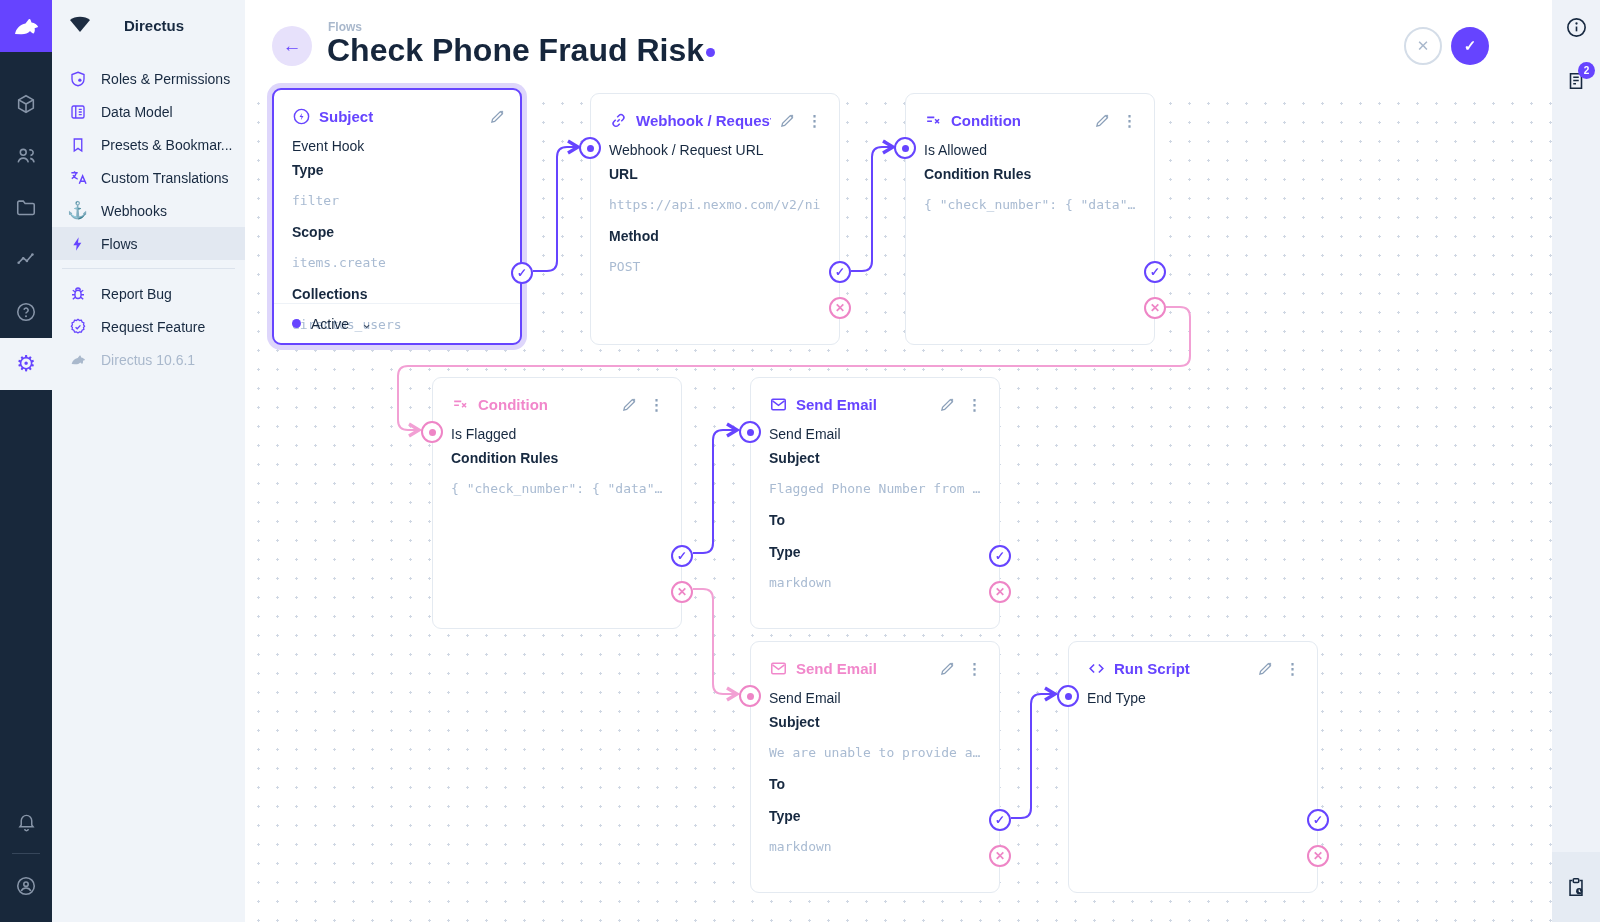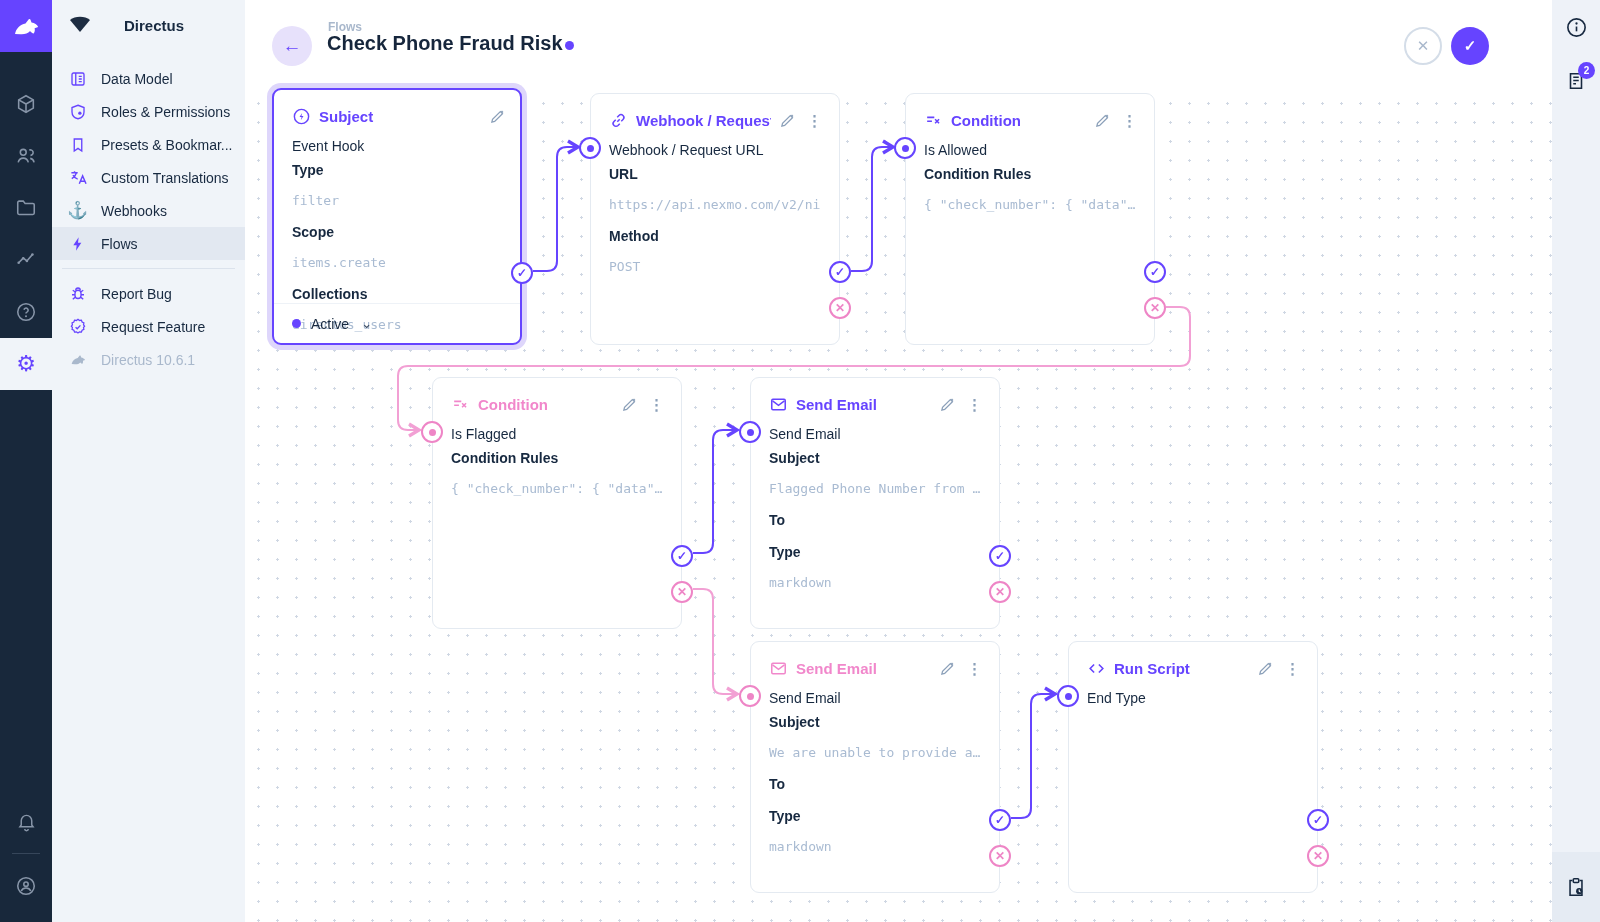--- a/index.html
+++ b/index.html
@@ -33,21 +33,21 @@
 
   
   .main { position:absolute; left:245px; top:0; width:1307px; height:922px; background:#fff; }
   .dots { position:absolute; left:0; top:90px; right:0; bottom:0;
           background-image:radial-gradient(#cfd7e3 1.1px, transparent 1.3px);
           background-size:19px 19px; background-position:4px 4px; }
 
   .pageheader { position:absolute; left:0; top:0; right:0; height:90px; z-index:5; }
   .back-btn { position:absolute; left:27px; top:26px; width:40px; height:40px; border-radius:50%; background:#e7e1fb; color:#6644ff; display:flex; align-items:center; justify-content:center; font-size:19px; cursor:pointer; }
   .crumb { position:absolute; left:83px; top:20px; font-size:12px; font-weight:700; color:#a9b8cc; }
-  .ptitle { position:absolute; left:82px; top:32px; font-size:20px; font-weight:700; color:#16263c; display:flex; align-items:center; gap:2px; }
+  .ptitle { position:absolute; left:82px; top:32px; font-size:32px; font-weight:700; color:#16263c; display:flex; align-items:center; gap:2px; }
   .title-dot { width:9px; height:9px; border-radius:50%; background:#6644ff; margin-top:4px; }
   .header-actions { position:absolute; right:63px; top:27px; display:flex; gap:9px; }
   .hbtn { width:38px; height:38px; border-radius:50%; display:flex; align-items:center; justify-content:center; font-size:15px; cursor:pointer; }
   .hbtn.ghost { background:#fff; border:2px solid #d4dde8; color:#a9b8cc; }
   .hbtn.primary { background:#6644ff; color:#fff; border:none; font-weight:700; }
 
   
   .card { position:absolute; width:250px; height:252px; background:#fff; border:1px solid #e4eaf1; border-radius:9px; z-index:3; }
   .card.trigger { height:257px; border:2px solid #6644ff; box-shadow:0 0 0 5px #ded6fb; }
   .card-head { display:flex; align-items:center; padding:17px 14px 10px 18px; gap:8px; }
@@ -149,34 +149,34 @@
     <svg width="24" height="20" viewBox="0 0 24 20">
         <path fill="#1d2c42" d="M2 5 A14 11 0 0 1 22 5 L12 17 Z"></path>
       </svg>
     <span class="nav-header-title">Directus</span>
   </div>
   <div style="height:12px"></div>
 
   <div class="nav-item">
     <span class="nicon">
         <svg width="18" height="18" viewBox="0 0 24 24" fill="none" stroke="currentColor" stroke-width="1.8">
+          <path d="M12 3l8 3v6c0 5-3.5 8-8 9-4.5-1-8-4-8-9V6l8-3z"></path>
+          <circle cx="14.5" cy="13.5" r="2.2" fill="currentColor" stroke="none"></circle>
+        </svg>
+      </span>
+    <span>Roles &amp; Permissions</span>
+  </div>
+  <div class="nav-item">
+    <span class="nicon">
+        <svg width="18" height="18" viewBox="0 0 24 24" fill="none" stroke="currentColor" stroke-width="1.8">
           <rect x="4" y="4" width="16" height="16" rx="2"></rect>
           <path d="M9 4v16M13 8.5h4M13 12h4M13 15.5h4"></path>
         </svg>
       </span>
     <span>Data Model</span>
-  </div>
-  <div class="nav-item">
-    <span class="nicon">
-        <svg width="18" height="18" viewBox="0 0 24 24" fill="none" stroke="currentColor" stroke-width="1.8">
-          <path d="M12 3l8 3v6c0 5-3.5 8-8 9-4.5-1-8-4-8-9V6l8-3z"></path>
-          <circle cx="14.5" cy="13.5" r="2.2" fill="currentColor" stroke="none"></circle>
-        </svg>
-      </span>
-    <span>Roles &amp; Permissions</span>
   </div>
   <div class="nav-item">
     <span class="nicon">
         <svg width="18" height="18" viewBox="0 0 24 24" fill="none" stroke="currentColor" stroke-width="1.8">
           <path d="M7 4h10v16l-5-3.5L7 20V4z"></path>
         </svg>
       </span>
     <span>Presets &amp; Bookmar...</span>
   </div>
   <div class="nav-item">

